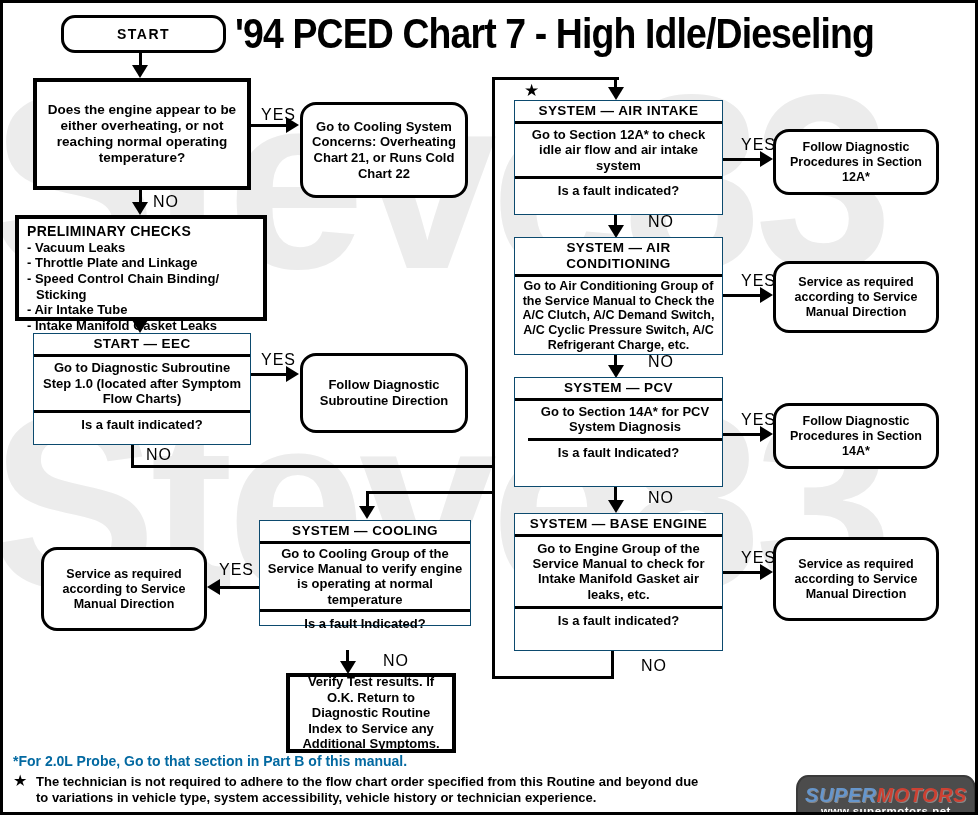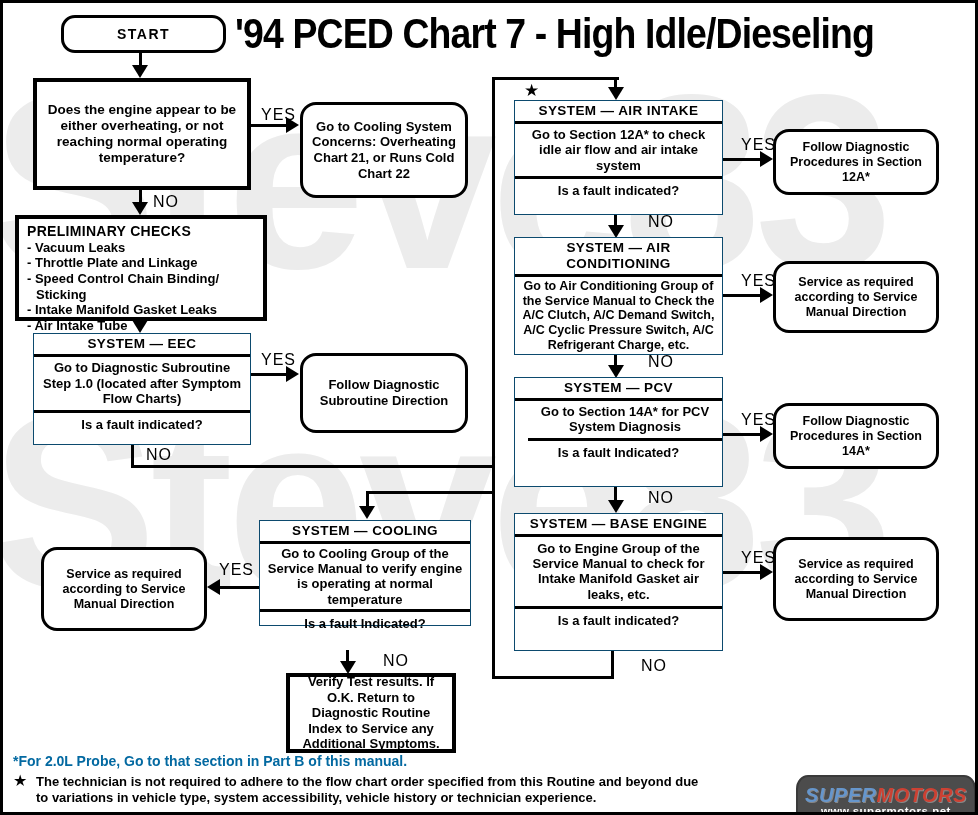--- a/index.html
+++ b/index.html
@@ -107,30 +107,30 @@
   <div class="ln" style="left:136px; top:187px; width:3px; height:13px;"></div>
   <div class="ar down" style="left:129px; top:199px;"></div>
 
   <div class="rect topalign" style="left:12px; top:212px; width:252px; height:106px; border-width:4px; text-align:left; justify-content:flex-start; padding:4px 8px;">
     <div>
       <div style="font-size:14px; letter-spacing:0.3px;">PRELIMINARY CHECKS</div>
       <div class="prelim-items" style="font-size:13px;">
         <div>- Vacuum Leaks</div>
         <div>- Throttle Plate and Linkage</div>
         <div>- Speed Control Chain Binding/ Sticking</div>
+        <div>- Air Intake Tube</div>
         <div>- Intake Manifold Gasket Leaks</div>
-        <div>- Air Intake Tube</div>
       </div>
     </div>
   </div>
 
   <div class="ar down" style="left:129px; top:317px;"></div>
 
   <div class="sysbox" style="left:30px; top:330px; width:218px; height:112px;">
-    <div class="hd">SYSTEM — EEC</div>
+    <div class="hd">START — EEC</div>
     <div class="bd" style="height:56px;">Go to Diagnostic Subroutine Step 1.0 (located after Symptom Flow Charts)</div>
     <div class="qu">Is a fault indicated?</div>
   </div>
 
   <div class="lbl" style="left:258px; top:348px;">YES</div>
   <div class="ln" style="left:248px; top:370px; width:36px; height:3px;"></div>
   <div class="ar right" style="left:283px; top:363px;"></div>
   <div class="term" style="left:297px; top:350px; width:168px; height:80px;">Follow Diagnostic Subroutine Direction</div>
 
   <div class="lbl" style="left:143px; top:443px;">NO</div>

